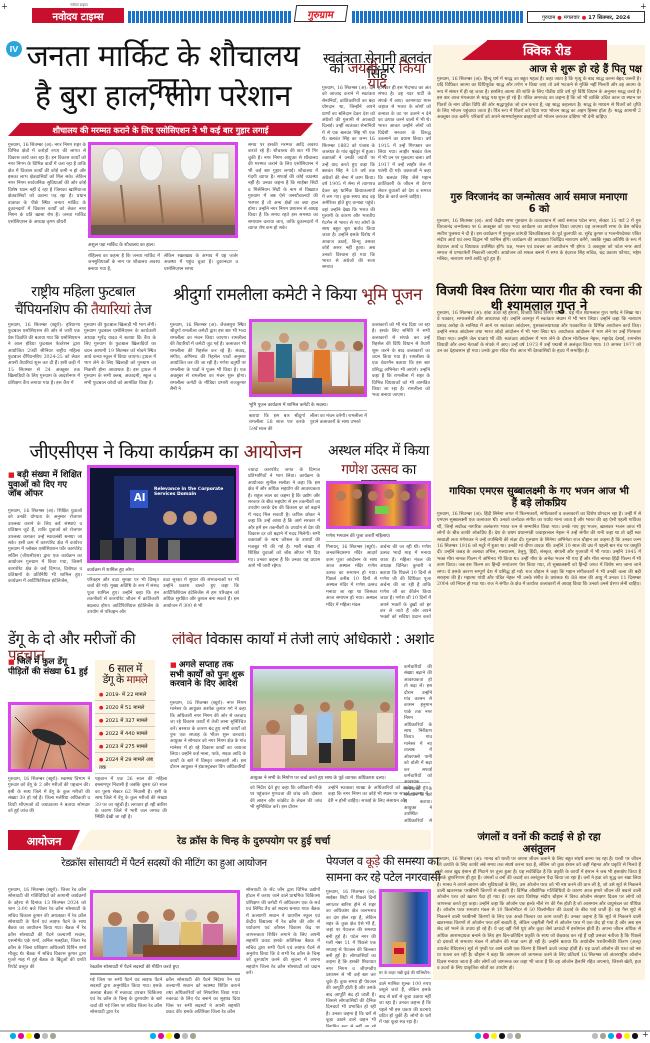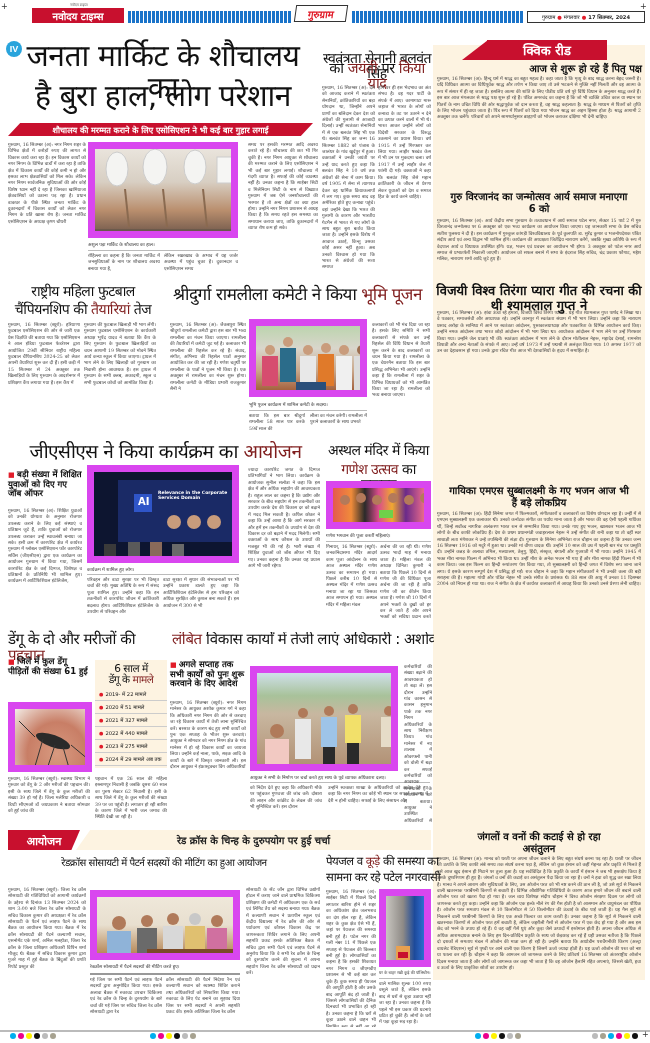--- a/index.html
+++ b/index.html
@@ -4,36 +4,36 @@
 <style>
   * { box-sizing: border-box; margin: 0; padding: 0; }
   html, body { width: 650px; height: 1043px; background: #fff; overflow: hidden; }
   body { font-family: "DejaVu Sans", sans-serif; color: #222; position: relative; }
   .abs { position: absolute; }
   .hl { font-family: "DejaVu Sans", sans-serif; font-weight: normal; color: #111; line-height: 1.05; letter-spacing: -0.5px; }
   .red { color: #7f1d1d; }
   .body-text { font-size: 4.6px; line-height: 6.4px; color: #444; text-align: justify; overflow: hidden; font-family: "DejaVu Serif", serif; }
   .caption { font-size: 4.6px; color: #333; font-family: "DejaVu Serif", serif; }
   .rule { background: #bbb; height: 1px; }
-  .photo { overflow: hidden; border: 7px solid #d946ef; }
+  .photo { overflow: hidden; border: 3px solid #d946ef; }
   .pageno { left: 6px; top: 5px; width: 16px; height: 16px; border-radius: 50%; background: #29a4dc; color: #fff; font-size: 9px; font-weight: bold; display:flex; align-items:center; justify-content:center; font-family:"Liberation Sans",sans-serif;margin-top:36px; }
   .brand { left: 32px; top: 8px; width: 92px; height: 15px; background: #c8102e; color: #fff; font-size: 10px; font-weight: bold; display:flex; align-items:center; justify-content:center; }
   .brand-small { left: 70px; top: 2px; font-size: 3.5px; color: #555; }
   .stripe { top: 11px; height: 12px; background: repeating-linear-gradient(90deg, #1a73c9 0 3px, #fff 3px 4px); }
   .section-tag { left: 295px; top: 5px; width: 52px; height: 17px; border: 1px solid #333; background: #fff; color: #e11d2a; font-weight: bold; font-size: 10px; display:flex; align-items:center; justify-content:center; transform: skewX(-8deg); }
   .dateline { left: 527px; top: 11px; width: 118px; height: 12px; border: 1px solid #333; font-size: 5.2px; display:flex; align-items:center; justify-content:center; gap: 2px; }
   .dot { color: #e11d2a; }
   .strapline { left: 8px; top: 123px; width: 305px; height: 13px; background: #c8102e; color: #fff; font-size: 8px; font-weight: bold; display:flex; align-items:center; justify-content:center; clip-path: polygon(4% 0,100% 0,96% 100%,0 100%); }
   
   .quickread { left: 433px; top: 45px; width: 212px; height: 935px; background: #fdf3e1; }
   .qr-title { left: 487px; top: 40px; width: 120px; height: 20px; background: #c8102e; color: #fff; font-size: 13px; font-weight: bold; display:flex; align-items:center; justify-content:center; }
   .qr-wedge { left: 462px; top: 40px; width: 26px; height: 20px; background: #c8102e; clip-path: polygon(100% 0,100% 100%,0 100%); }
   .qr-h { font-weight: bold; color: #111; text-align: center; line-height: 1.15; }
   
-  .dengue-box { left: 95px; top: 660px; width: 72px; height: 108px; background: #fdf3e1; }
+  .dengue-box { left: 95px; top: 660px; width: 60px; height: 108px; background: #fdf3e1; }
   .dengue-list div { font-size: 5.2px; border-bottom: 1px solid #ccc; padding: 2px 0 2px 4px; color:#222; }
   .dengue-list div::before { content: "●"; color: #e11d2a; font-size: 5px; margin-right: 2px; }
   .bullet-hl { font-weight: bold; font-size: 8.5px; line-height: 1.1; color: #111; }
   .bullet-hl::before { content: "■ "; color: #e11d2a; font-size: 7px; }
   
   .aay-red { left: 8px; top: 830px; width: 72px; height: 20px; background: #c8102e; color:#fff; font-size: 11px; font-weight: bold; display:flex; align-items:center; justify-content:center; clip-path: polygon(0 0,100% 0,88% 100%,0 100%); }
   .aay-cream { left: 76px; top: 830px; width: 355px; height: 20px; background: #fdf3e1; font-size: 10px; font-weight: bold; display:flex; align-items:center; justify-content:center; clip-path: polygon(4% 0,100% 0,100% 100%,0 100%); }
   .cmyk { display:flex; gap: 2px; }
   .cmyk span { width: 6px; height: 6px; border-radius: 50%; display:inline-block; }
 </style>

